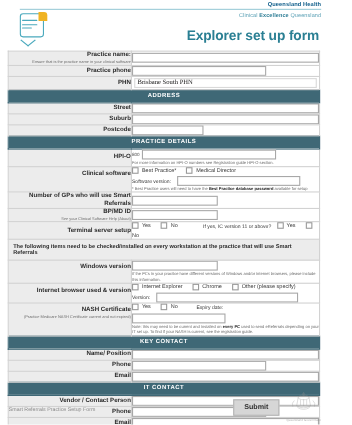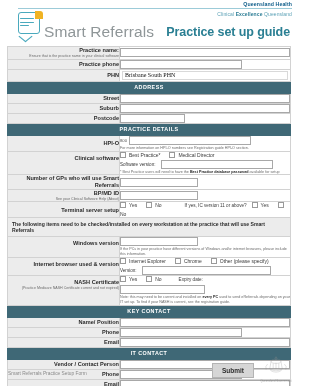--- a/index.html
+++ b/index.html
@@ -137,24 +137,23 @@
 
     <div class="logo-wrap">
       <div class="logo-mark">
         <div class="logo-bubble"></div>
         <div class="logo-corner"></div>
         <div class="logo-line ll1"></div>
         <div class="logo-line ll2"></div>
         <div class="logo-line ll3"></div>
         <div class="logo-tail"></div>
       </div>
-      <div class="logo-text">Smart Referrals</div>
     </div>
 
-    <div class="form-title">Practice set up guide</div>
+    <div class="form-title">Explorer set up form</div>
   </div>
 
   <table class="tbl">
 
     <tbody>
         <tr>
       <td class="lbl">
         <span>Practice name:</span>
         <span class="sub">Ensure that is the practice name in your clinical software</span>
       </td>

